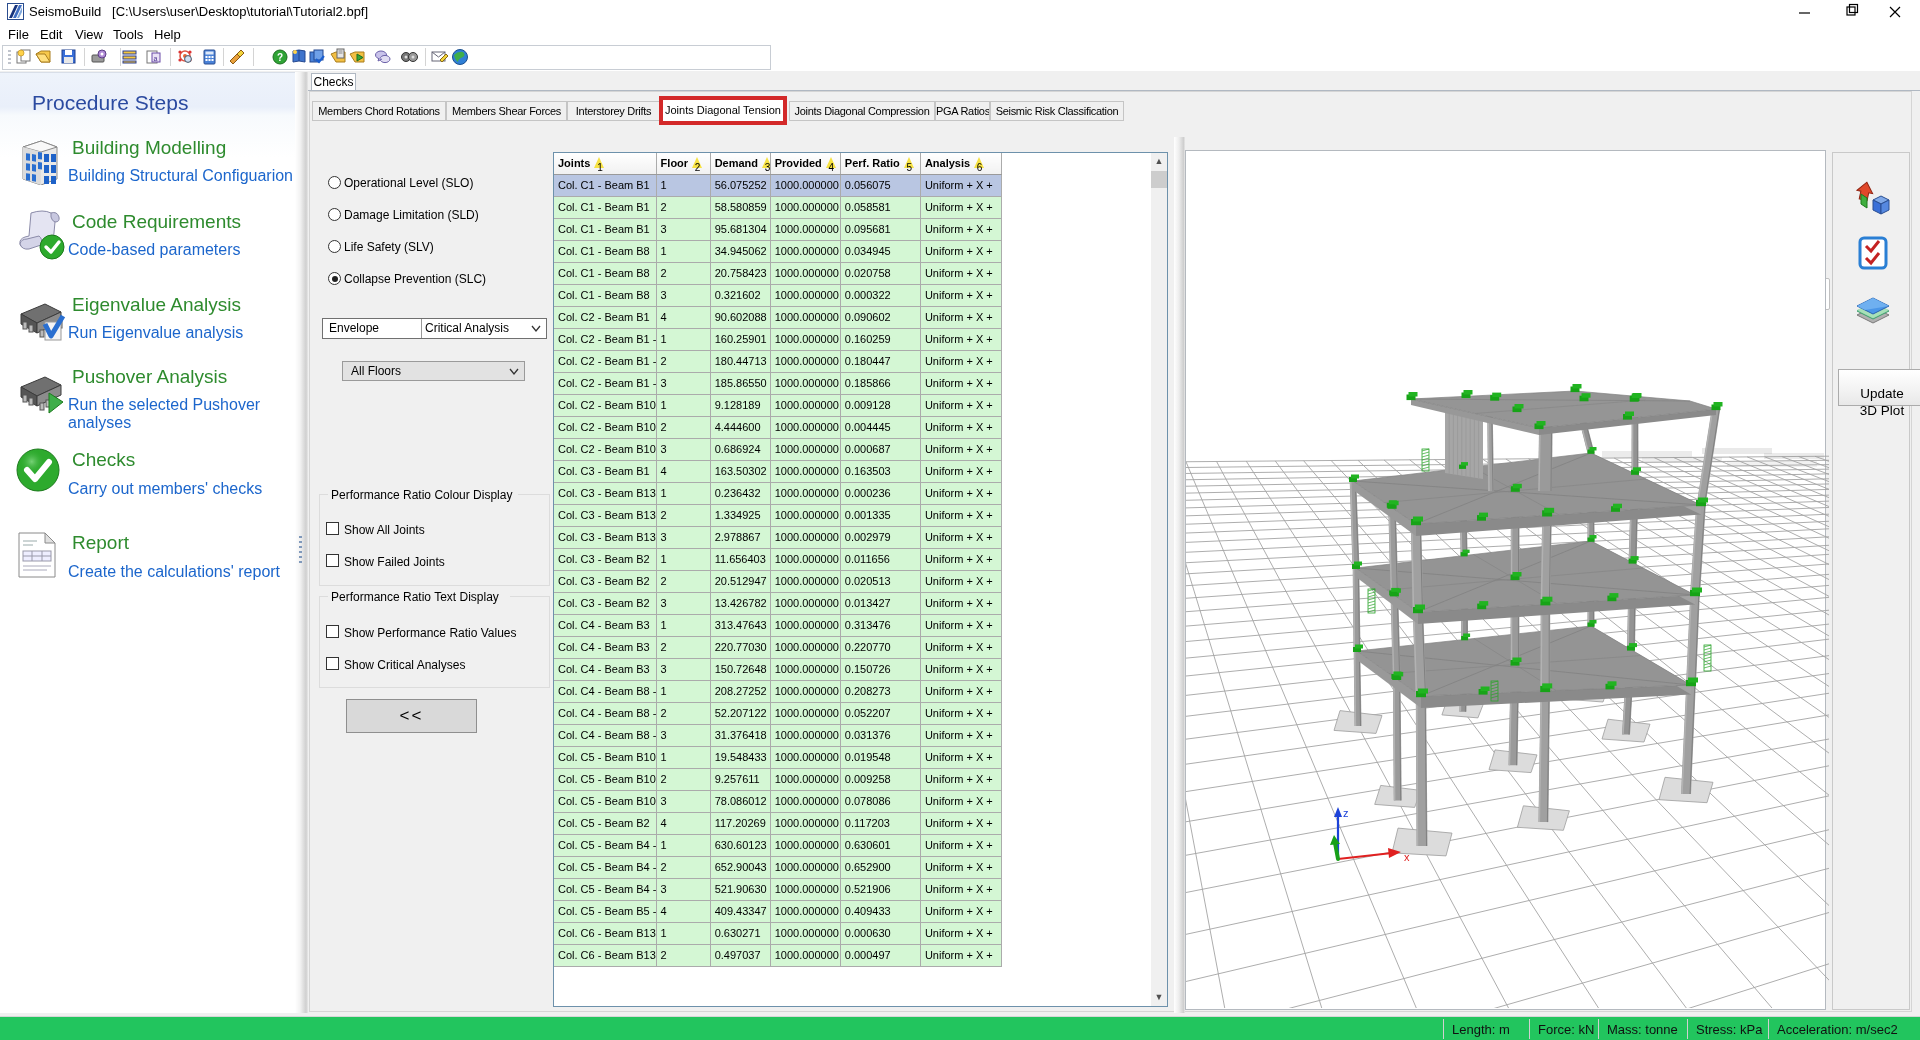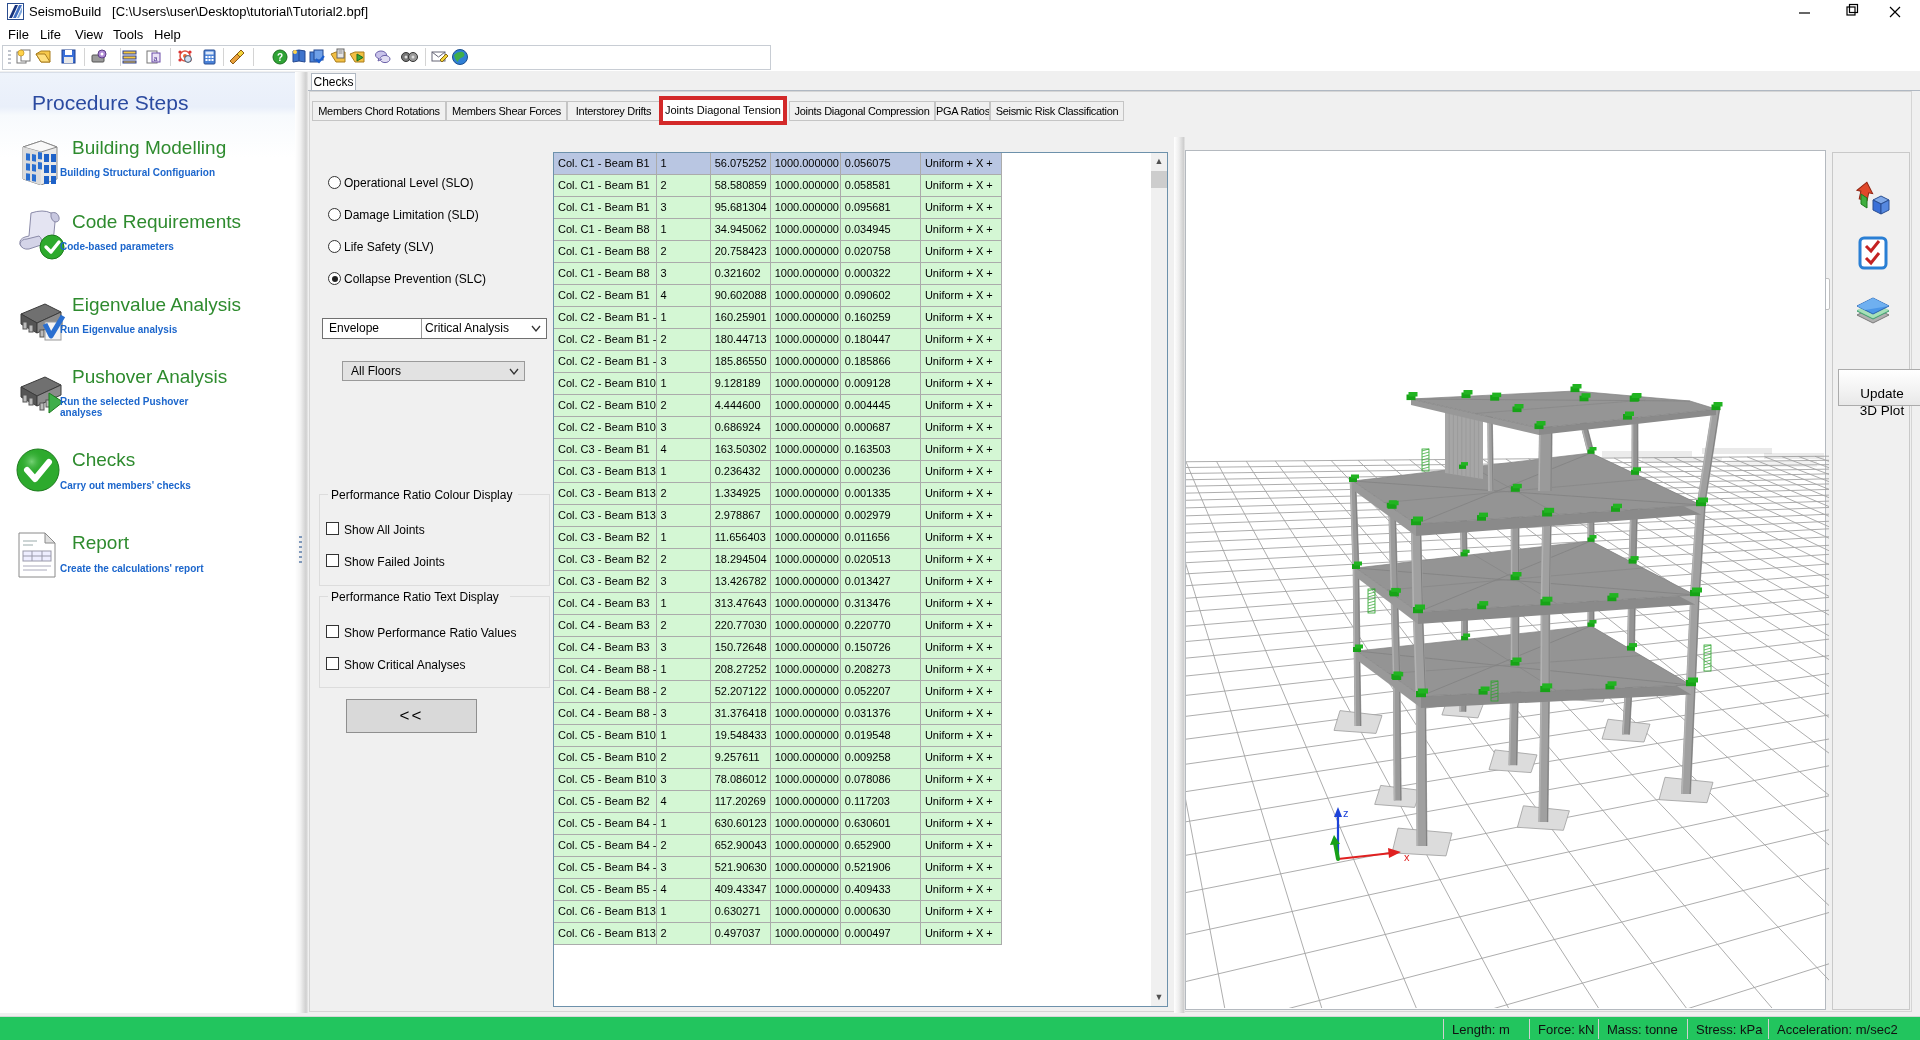--- a/index.html
+++ b/index.html
@@ -12,21 +12,21 @@
 #menubar { position:absolute; left:0; top:24px; width:1920px; height:20px; background:#ffffff; }
 #menubar span { position:absolute; top:3px; font-size:13px; color:#000; }
 
 #toolbar { position:absolute; left:0; top:44px; width:1920px; height:27px; background:#ffffff; }
 #toolbox { position:absolute; left:2px; top:1px; width:769px; height:25px; border:1px solid #c8cdd4; background:#fff; }
 
 #leftpanel { position:absolute; left:0; top:72px; width:295px; height:941px;
   background:linear-gradient(180deg,#eef3fb 0%,#e9effa 3.6%,#f7fafd 4.5%,#ffffff 9%,#ffffff 100%); border-top:1px solid #d8dee8; }
 #leftpanel h1 { position:absolute; left:32px; top:18px; font-size:21px; font-weight:normal; color:#2b4aa0; }
 .stepTitle { position:absolute; left:72px; font-size:19px; color:#2e8b2e; }
-.stepSub { position:absolute; left:60px; font-size:10px; color:#1c66cc;font-weight:bold; }
+.stepSub { position:absolute; left:68px; font-size:16px; color:#1c66cc; }
 #splitter { position:absolute; left:295px; top:72px; width:13px; height:941px;
   background:linear-gradient(90deg,#ffffff,#f2f2f2 40%,#cfcfcf 85%,#e8e8e8); }
 #grip { position:absolute; left:299px; top:536px; width:4px; height:28px;
   background-image:repeating-linear-gradient(180deg,#8099bb 0 2px,transparent 2px 5px); width:3px;}
 
 #content { position:absolute; left:308px; top:72px; width:1612px; height:941px; background:#f0f0f0; }
 #checksTab { position:absolute; left:3px; top:1px; width:45px; height:18px; background:#ffffff;
   border:1px solid #b0b8c2; border-bottom:none; font-size:12px; text-align:center; line-height:17px; }
 #tabline { position:absolute; left:0px; top:18px; width:1612px; height:1px; background:#b0b8c2; }
 #page { position:absolute; left:1px; top:19px; width:1603px; height:921px; background:#f0f0f0;
@@ -84,21 +84,21 @@
   <svg class="abs" style="left:1795px;top:0" width="125" height="24" viewBox="0 0 125 24">
     <line x1="4" y1="13" x2="15" y2="13" stroke="#000" stroke-width="1.2"></line>
     <rect x="52" y="7" width="8" height="8" fill="none" stroke="#000" stroke-width="1.2"></rect>
     <rect x="54.5" y="4.5" width="8" height="8" fill="none" stroke="#000" stroke-width="1.2"></rect>
     <path d="M95 7 L105 17 M105 7 L95 17" stroke="#000" stroke-width="1.2"></path>
   </svg>
 </div>
 
 <div id="menubar">
   <span style="left:8px">File</span>
-  <span style="left:40px">Life</span>
+  <span style="left:40px">Edit</span>
   <span style="left:75px">View</span>
   <span style="left:113px">Tools</span>
   <span style="left:154px">Help</span>
 </div>
 
 <div id="toolbar">
   <div id="toolbox"></div>
   <div class="abs" style="left:8px;top:6px;width:3px;height:14px;background-image:repeating-linear-gradient(180deg,#c0c4cc 0 2px,transparent 2px 4px)"></div>
     <svg class="abs" style="left:14px;top:3px" width="20" height="20" viewBox="0 0 20 20">
       <rect x="3" y="5" width="9" height="11" fill="#fff" stroke="#777"></rect>
@@ -366,20 +366,28 @@
       <div class="rlabel" style="left:34px;top:534px">Show Performance Ratio Values</div>
     <div class="check" style="left:16px;top:565px"></div>
       <div class="rlabel" style="left:34px;top:566px">Show Critical Analyses</div>
 
     <div class="abs" style="left:36px;top:607px;width:131px;height:34px;background:#d9d9d9;border:1px solid #8f8f8f;
       font-size:17px;text-align:center;line-height:32px;letter-spacing:2px;">&lt;&lt;</div>
 
     <div id="grid">
       <table>
         <tbody>
+            <tr>
+              <th class="c1">Joints<span class="badge" data-n="1"></span></th>
+              <th class="c2">Floor<span class="badge" data-n="2"></span></th>
+              <th class="c3">Demand<span class="badge" data-n="3"></span></th>
+              <th class="c4">Provided<span class="badge" data-n="4"></span></th>
+              <th class="c5">Perf. Ratio<span class="badge" data-n="5"></span></th>
+              <th class="c6">Analysis<span class="badge" data-n="6"></span></th>
+            </tr>
         <tr class="sel">
               <td class="c1">Col. C1 - Beam B1</td>
               <td class="c2">1</td>
               <td class="c3">56.075252</td>
               <td class="c4">1000.000000</td>
               <td class="c5">0.056075</td>
               <td class="c6">Uniform + X +</td>
             </tr>
 <tr class="">
               <td class="c1">Col. C1 - Beam B1</td>
@@ -513,21 +521,21 @@
               <td class="c1">Col. C3 - Beam B2</td>
               <td class="c2">1</td>
               <td class="c3">11.656403</td>
               <td class="c4">1000.000000</td>
               <td class="c5">0.011656</td>
               <td class="c6">Uniform + X +</td>
             </tr>
 <tr class="">
               <td class="c1">Col. C3 - Beam B2</td>
               <td class="c2">2</td>
-              <td class="c3">18.294504</td>
+              <td class="c3">20.512947</td>
               <td class="c4">1000.000000</td>
               <td class="c5">0.020513</td>
               <td class="c6">Uniform + X +</td>
             </tr>
 <tr class="">
               <td class="c1">Col. C3 - Beam B2</td>
               <td class="c2">3</td>
               <td class="c3">13.426782</td>
               <td class="c4">1000.000000</td>
               <td class="c5">0.013427</td>

